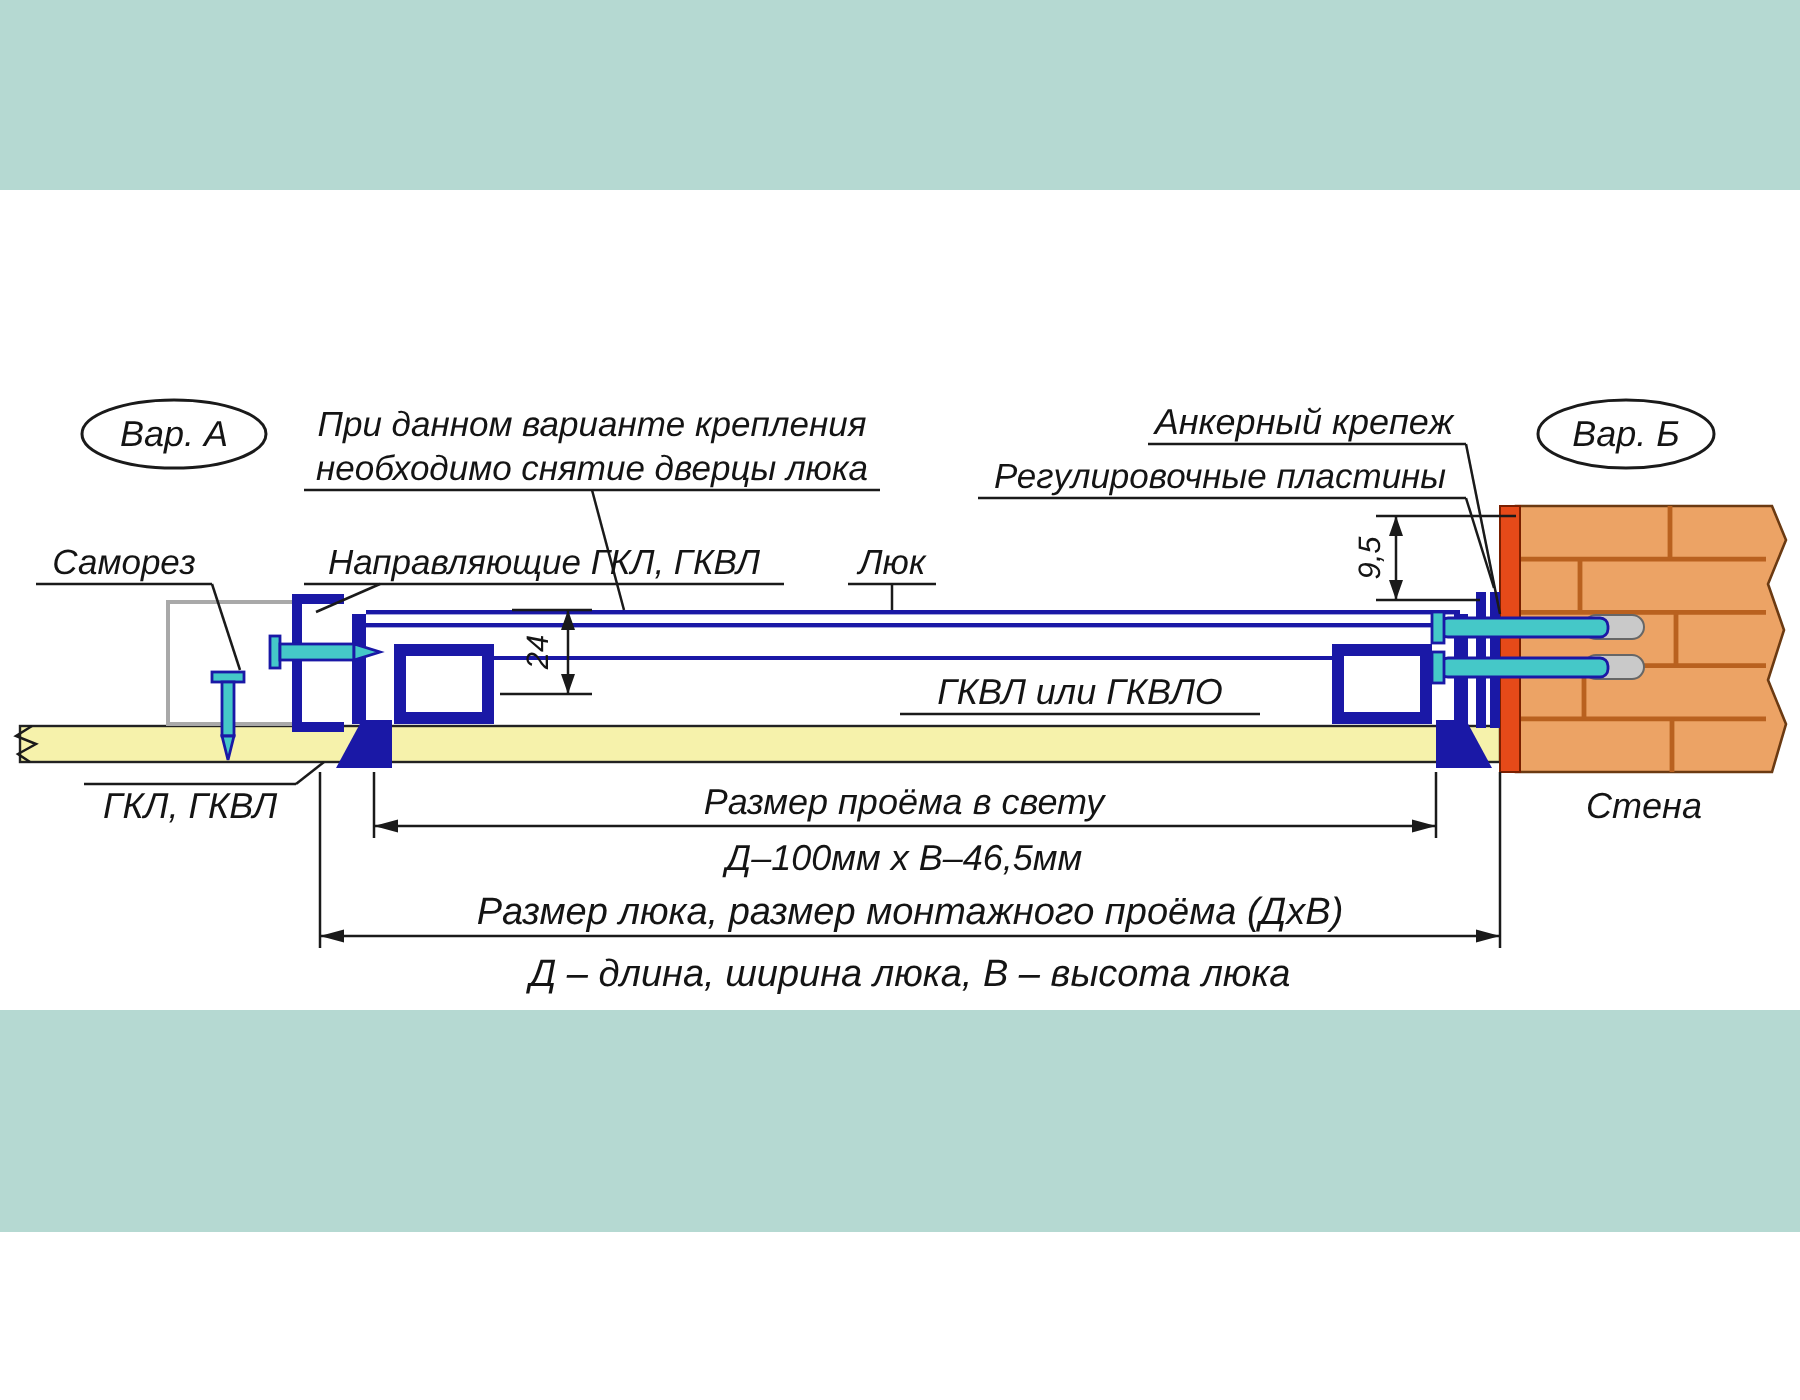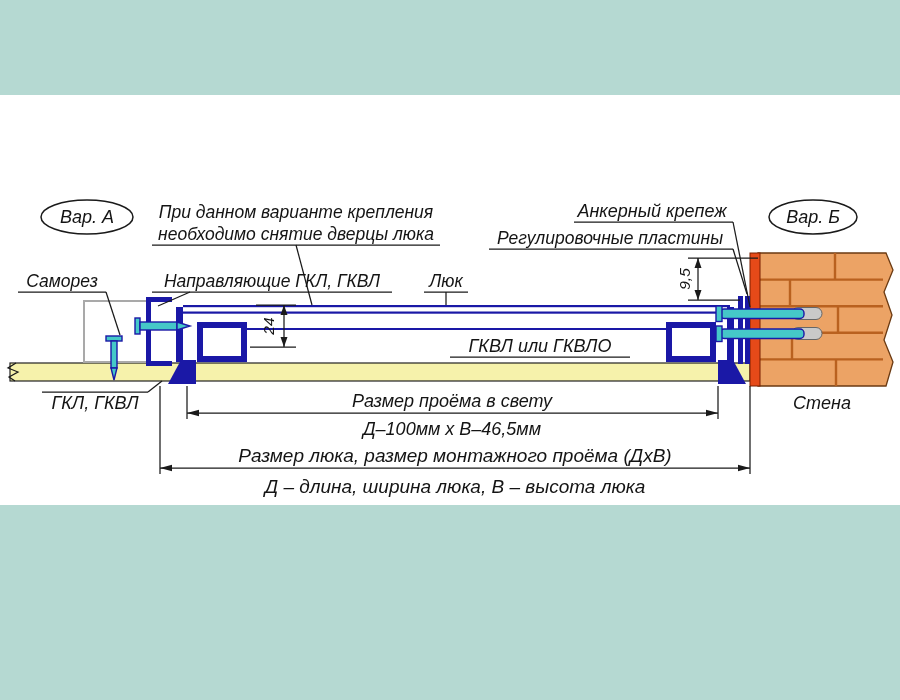--- a/index.html
+++ b/index.html
@@ -1,16 +1,16 @@
 <!DOCTYPE html>
 <html><head>
 <meta charset="utf-8">
 <style>
   html,body { margin:0; padding:0; background:#ffffff; }
-  .stage { position:relative; width:900px; height:700px; background:#ffffff; overflow:hidden; }
+  .stage { position:relative; width:900px; height:616px; background:#ffffff; overflow:hidden; }
   svg { position:absolute; inset:0; display:block; }
   text {
     font-family:"Liberation Sans", sans-serif;
     font-style: italic;
     fill:#141414;
   }
   .t15 { font-size:15.5px; }
   .t17 { font-size:17.5px; }
   .t18 { font-size:18px; }
   .t19 { font-size:19px; }

